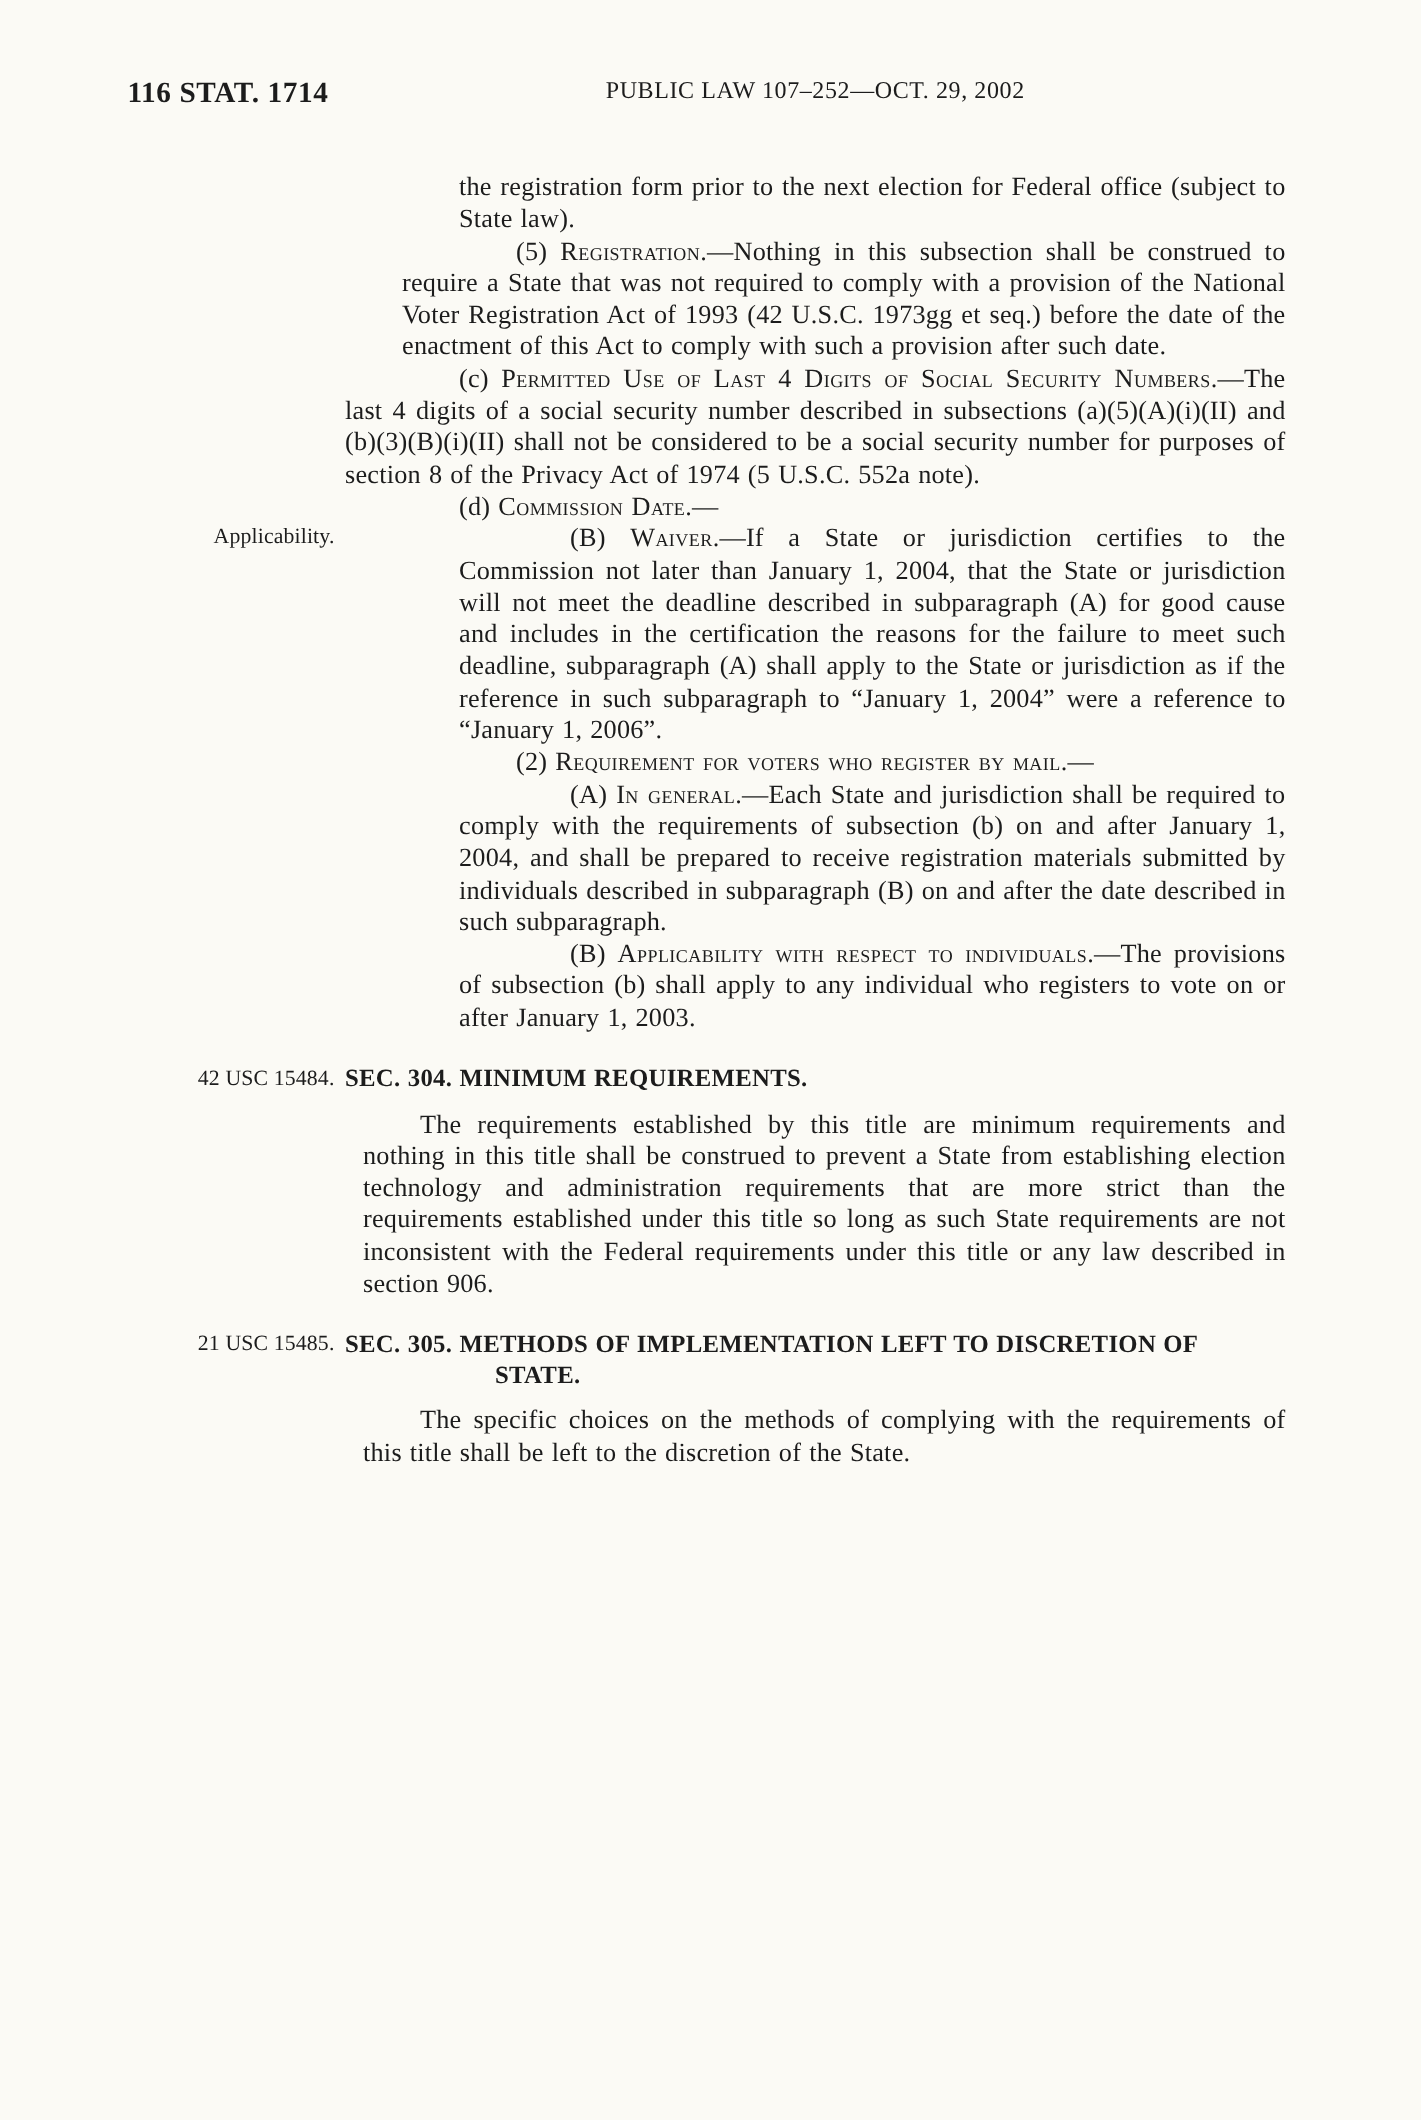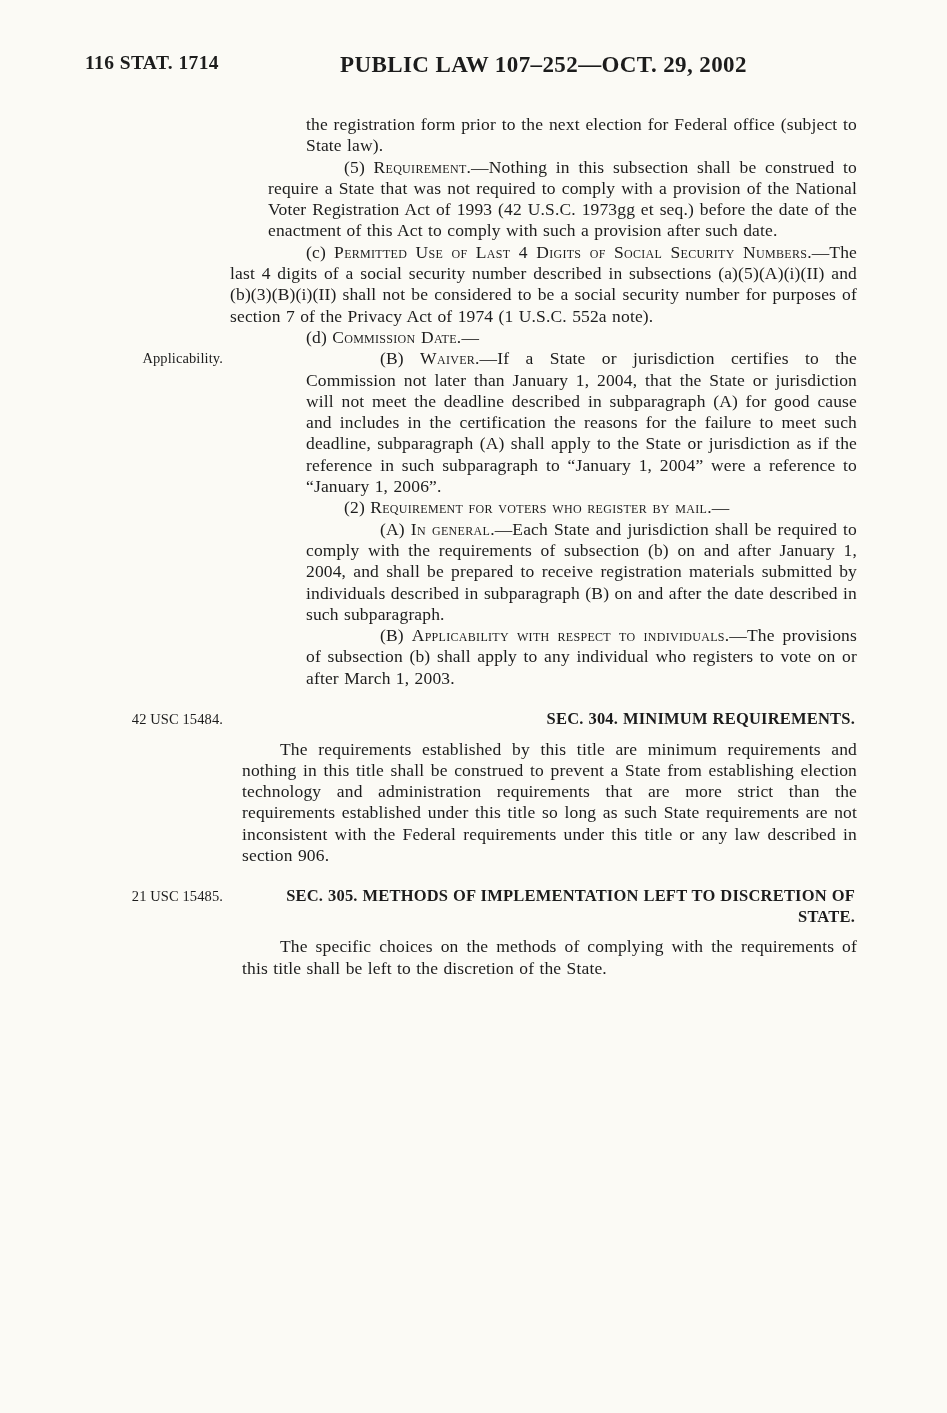--- a/index.html
+++ b/index.html
@@ -16,21 +16,21 @@
 
   .page-header { position: relative; height: 26px; margin-bottom: 36px; }
   .header-left {
     position: absolute; left: 85px; top: 0;
     font-size: 19.5px; font-weight: bold; letter-spacing: 0.4px;
     white-space: nowrap;
   }
   .header-center {
     position: absolute; left: 230px; width: 627px; top: 0;
     text-align: center;
-    font-size: 23px; font-weight: bold; letter-spacing: 0.4px;
+    font-size: 16px; font-weight: normal; letter-spacing: 0.4px;
     white-space: nowrap;
   }
 
   .content {
     margin-left: 230px;
     width: 627px;
     font-size: 17.5px;
     line-height: 21.3px;
     text-align: justify;
     letter-spacing: 0.15px;
@@ -59,58 +59,58 @@
 
   .sc { font-variant: small-caps; letter-spacing: 0.3px; }
 
   .sec-heading {
     font-size: 16.5px;
     font-weight: bold;
     line-height: 20.5px;
     margin: 0 0 0 100px;
     width: 525px;
     text-indent: -100px;
-    text-align: right;
+    text-align: left;
     letter-spacing: 0.2px;
     word-spacing: 0.5px;
   }
 </style>
 </head>
 <body>
 
 <div class="page">
   <header class="page-header">
     <span class="header-left">116 STAT. 1714</span>
     <span class="header-center">PUBLIC LAW 107–252—OCT. 29, 2002</span>
   </header>
   <main class="content" id="content">
       <div class="row">
         <p class="para cont-subpar"><span>the registration form prior to the next election for Federal office (subject to State law).</span></p>
       </div>
       <div class="row">
-        <p class="para par"><span>(5) </span><span class="sc">Requirement</span><span>.—Nothing in this subsection shall be construed to require a State that was not required to comply with a provision of the National Voter Registration Act of 1993 (42 U.S.C. 1973gg et seq.) before the date of the enactment of this Act to comply with such a provision after such date.</span></p>
+        <p class="para par"><span>(5) </span><span class="sc">Registration</span><span>.—Nothing in this subsection shall be construed to require a State that was not required to comply with a provision of the National Voter Registration Act of 1993 (42 U.S.C. 1973gg et seq.) before the date of the enactment of this Act to comply with such a provision after such date.</span></p>
       </div>
       <div class="row">
-        <p class="para subsec"><span>(c) </span><span class="sc">Permitted Use of Last 4 Digits of Social Security Numbers</span><span>.—The last 4 digits of a social security number described in subsections (a)(5)(A)(i)(II) and (b)(3)(B)(i)(II) shall not be considered to be a social security number for purposes of section 7 of the Privacy Act of 1974 (1 U.S.C. 552a note).</span></p>
+        <p class="para subsec"><span>(c) </span><span class="sc">Permitted Use of Last 4 Digits of Social Security Numbers</span><span>.—The last 4 digits of a social security number described in subsections (a)(5)(A)(i)(II) and (b)(3)(B)(i)(II) shall not be considered to be a social security number for purposes of section 8 of the Privacy Act of 1974 (5 U.S.C. 552a note).</span></p>
       </div>
       <div class="row">
         <p class="para subsec"><span>(d) </span><span class="sc">Commission Date</span><span>.—</span></p>
       </div>
       <div class="row">
         <span class="margin-note">Applicability.</span>
         <p class="para subpar"><span>(B) </span><span class="sc">Waiver</span><span>.—If a State or jurisdiction certifies to the Commission not later than January 1, 2004, that the State or jurisdiction will not meet the deadline described in subparagraph (A) for good cause and includes in the certification the reasons for the failure to meet such deadline, subparagraph (A) shall apply to the State or jurisdiction as if the reference in such subparagraph to “January 1, 2004” were a reference to “January 1, 2006”.</span></p>
       </div>
       <div class="row">
         <p class="para par"><span>(2) </span><span class="sc">Requirement for voters who register by mail</span><span>.—</span></p>
       </div>
       <div class="row">
         <p class="para subpar"><span>(A) </span><span class="sc">In general</span><span>.—Each State and jurisdiction shall be required to comply with the requirements of subsection (b) on and after January 1, 2004, and shall be prepared to receive registration materials submitted by individuals described in subparagraph (B) on and after the date described in such subparagraph.</span></p>
       </div>
       <div class="row">
-        <p class="para subpar"><span>(B) </span><span class="sc">Applicability with respect to individuals</span><span>.—The provisions of subsection (b) shall apply to any individual who registers to vote on or after March 1, 2003.</span></p>
+        <p class="para subpar"><span>(B) </span><span class="sc">Applicability with respect to individuals</span><span>.—The provisions of subsection (b) shall apply to any individual who registers to vote on or after January 1, 2003.</span></p>
       </div>
       <div class="row heading-row">
         <span class="margin-note">42 USC 15484.</span>
         <h3 class="sec-heading">SEC. 304. MINIMUM REQUIREMENTS.</h3>
       </div>
       <div class="row">
         <p class="para body"><span>The requirements established by this title are minimum requirements and nothing in this title shall be construed to prevent a State from establishing election technology and administration requirements that are more strict than the requirements established under this title so long as such State requirements are not inconsistent with the Federal requirements under this title or any law described in section 906.</span></p>
       </div>
       <div class="row heading-row">
         <span class="margin-note">21 USC 15485.</span>

